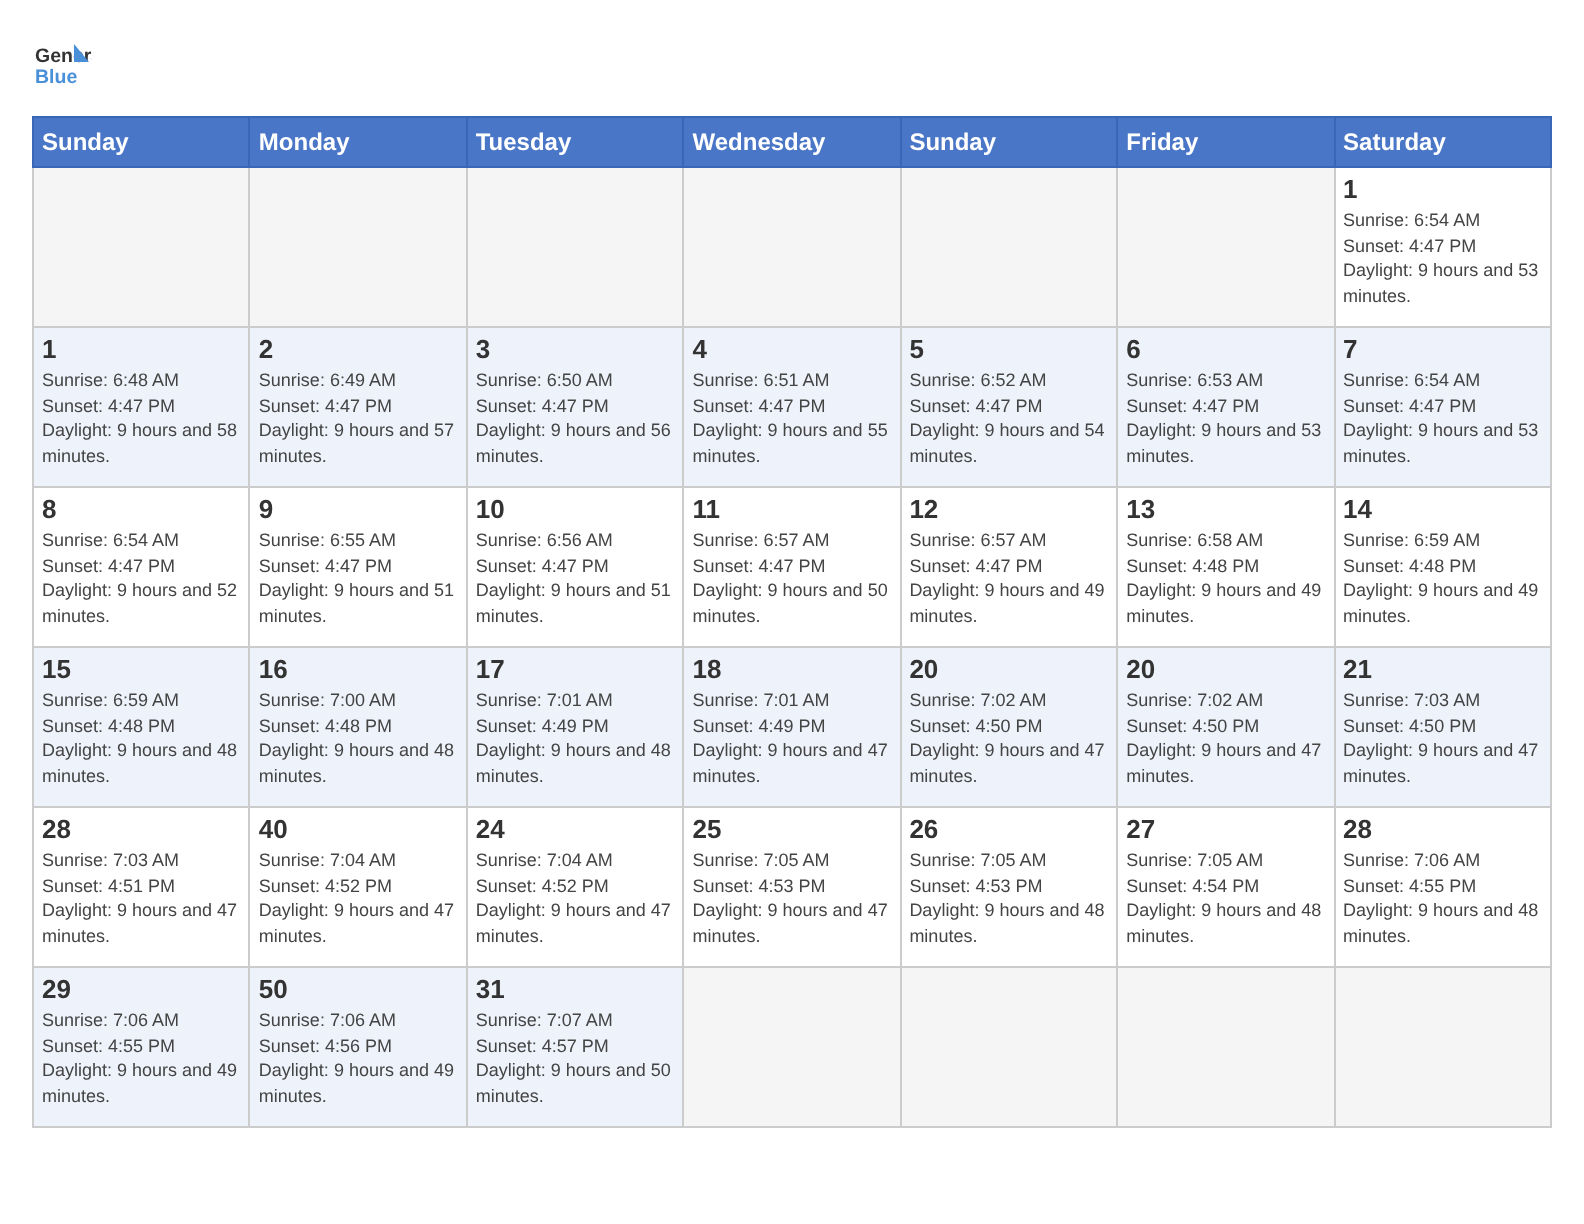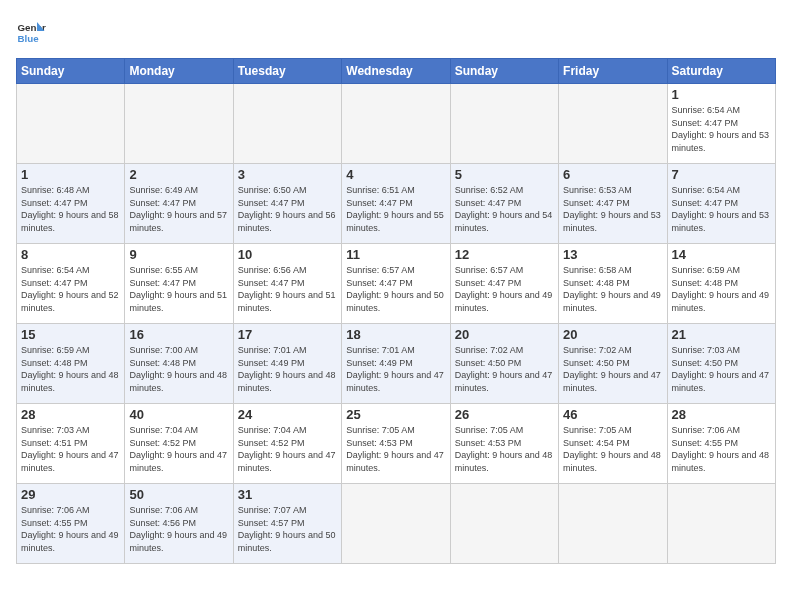--- a/index.html
+++ b/index.html
@@ -226,21 +226,21 @@
         </td>
         <td>
           <span class="day-num">25</span>
           <div class="day-info">Sunrise: 7:05 AM<br>Sunset: 4:53 PM<br>Daylight: 9 hours and 47 minutes.</div>
         </td>
         <td>
           <span class="day-num">26</span>
           <div class="day-info">Sunrise: 7:05 AM<br>Sunset: 4:53 PM<br>Daylight: 9 hours and 48 minutes.</div>
         </td>
         <td>
-          <span class="day-num">46</span>
+          <span class="day-num">27</span>
           <div class="day-info">Sunrise: 7:05 AM<br>Sunset: 4:54 PM<br>Daylight: 9 hours and 48 minutes.</div>
         </td>
         <td>
           <span class="day-num">28</span>
           <div class="day-info">Sunrise: 7:06 AM<br>Sunset: 4:55 PM<br>Daylight: 9 hours and 48 minutes.</div>
         </td>
       </tr>
       <tr>
         <td>
           <span class="day-num">29</span>

